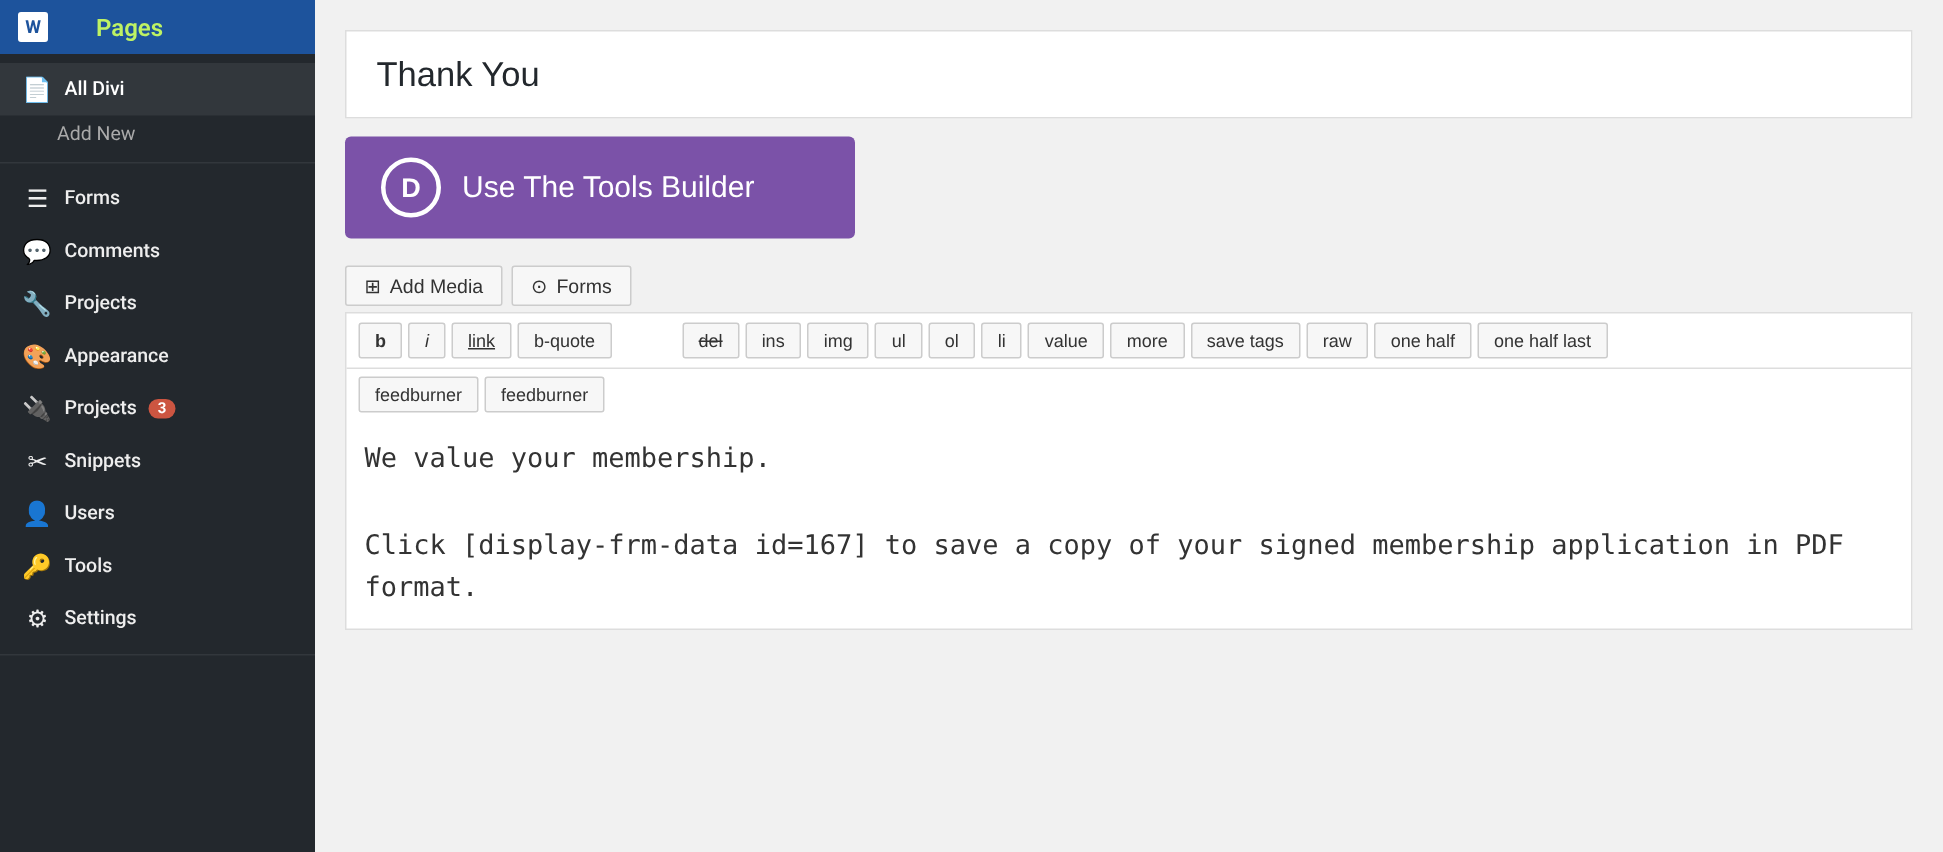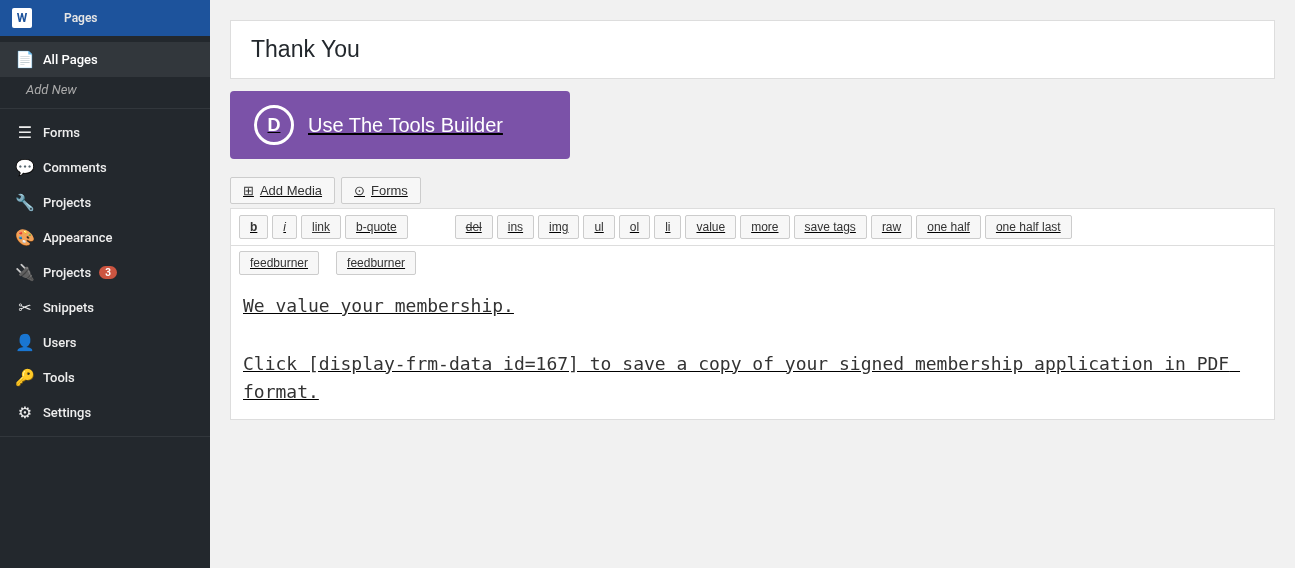--- a/index.html
+++ b/index.html
@@ -25,62 +25,60 @@
       gap: 8px;
     }
     #sidebar-header .wp-icon {
       width: 20px; height: 20px;
       background: white;
       border-radius: 2px;
       display: flex; align-items: center; justify-content: center;
       font-size: 12px; font-weight: bold; color: #1d539c;
     }
     #sidebar-header .pages-title {
-      color: #e5e5e5;
-      font-size: 12px;
+      color: #bef264;
+      font-size: 16px;
       font-weight: 600;
       padding-left: 24px;
     }
     .sidebar-section {
       padding: 6px 0;
       border-bottom: 1px solid #32373c;
     }
     .sidebar-main-item {
       display: flex; align-items: center; gap: 8px;
       padding: 8px 15px;
       cursor: pointer;
       color: #eee;
       font-size: 13px;
       font-weight: 500;
     }
     .sidebar-main-item.active { background: #32373c; color: white; }
     .sidebar-sub-item {
-      padding: 5px 15px 5px 26px;
+      padding: 5px 15px 5px 38px;
       cursor: pointer;
       color: #aaa;
       font-size: 13px;
-      font-style: italic;
     }
     .sidebar-icon { font-size: 16px; width: 20px; text-align: center; }
     .badge {
       background: #cc5541;
       color: white;
       border-radius: 10px;
       font-size: 10px;
       padding: 1px 6px;
       font-weight: bold;
     }
 
     
     #main {
       flex: 1;
       background: #f1f1f1;
       overflow-y: auto;
       padding: 20px 20px 20px 20px;
-      text-decoration: underline;
     }
     #page-title-area {
       background: white;
       padding: 15px 20px;
       margin-bottom: 12px;
       border: 1px solid #ddd;
     }
     #page-title-input {
       width: 100%;
       font-size: 23px;
@@ -160,21 +158,21 @@
       border-radius: 2px;
       white-space: nowrap;
     }
     .toolbar-btn.bold { font-weight: bold; }
     .toolbar-btn.italic { font-style: italic; }
     .toolbar-btn.strikethrough { text-decoration: line-through; margin-left: 43px; }
 
     .toolbar-row2 {
       display: flex;
       align-items: flex-end;
-      gap: 17px;
+      gap: 4px;
       padding: 5px 8px;
       flex-wrap: nowrap;
       overflow: hidden;
     }
 
     
     #editor-content {
       background: white;
       border: 1px solid #ddd;
       border-top: none;
@@ -212,21 +210,21 @@
   <div id="sidebar-header">
     <div class="wp-icon">
       <span>W</span>
     </div>
     <span class="pages-title">Pages</span>
   </div>
 
   <div class="sidebar-section">
     <div class="sidebar-main-item active">
       <span class="sidebar-icon">📄</span>
-      <span>All Pages</span>
+      <span>All Divi</span>
     </div>
     <div class="sidebar-sub-item">
       <span>Add New</span>
     </div>
   </div>
 
   <div class="sidebar-section">
     <div class="sidebar-main-item">
       <span class="sidebar-icon">☰</span>
       <span>Forms</span>

